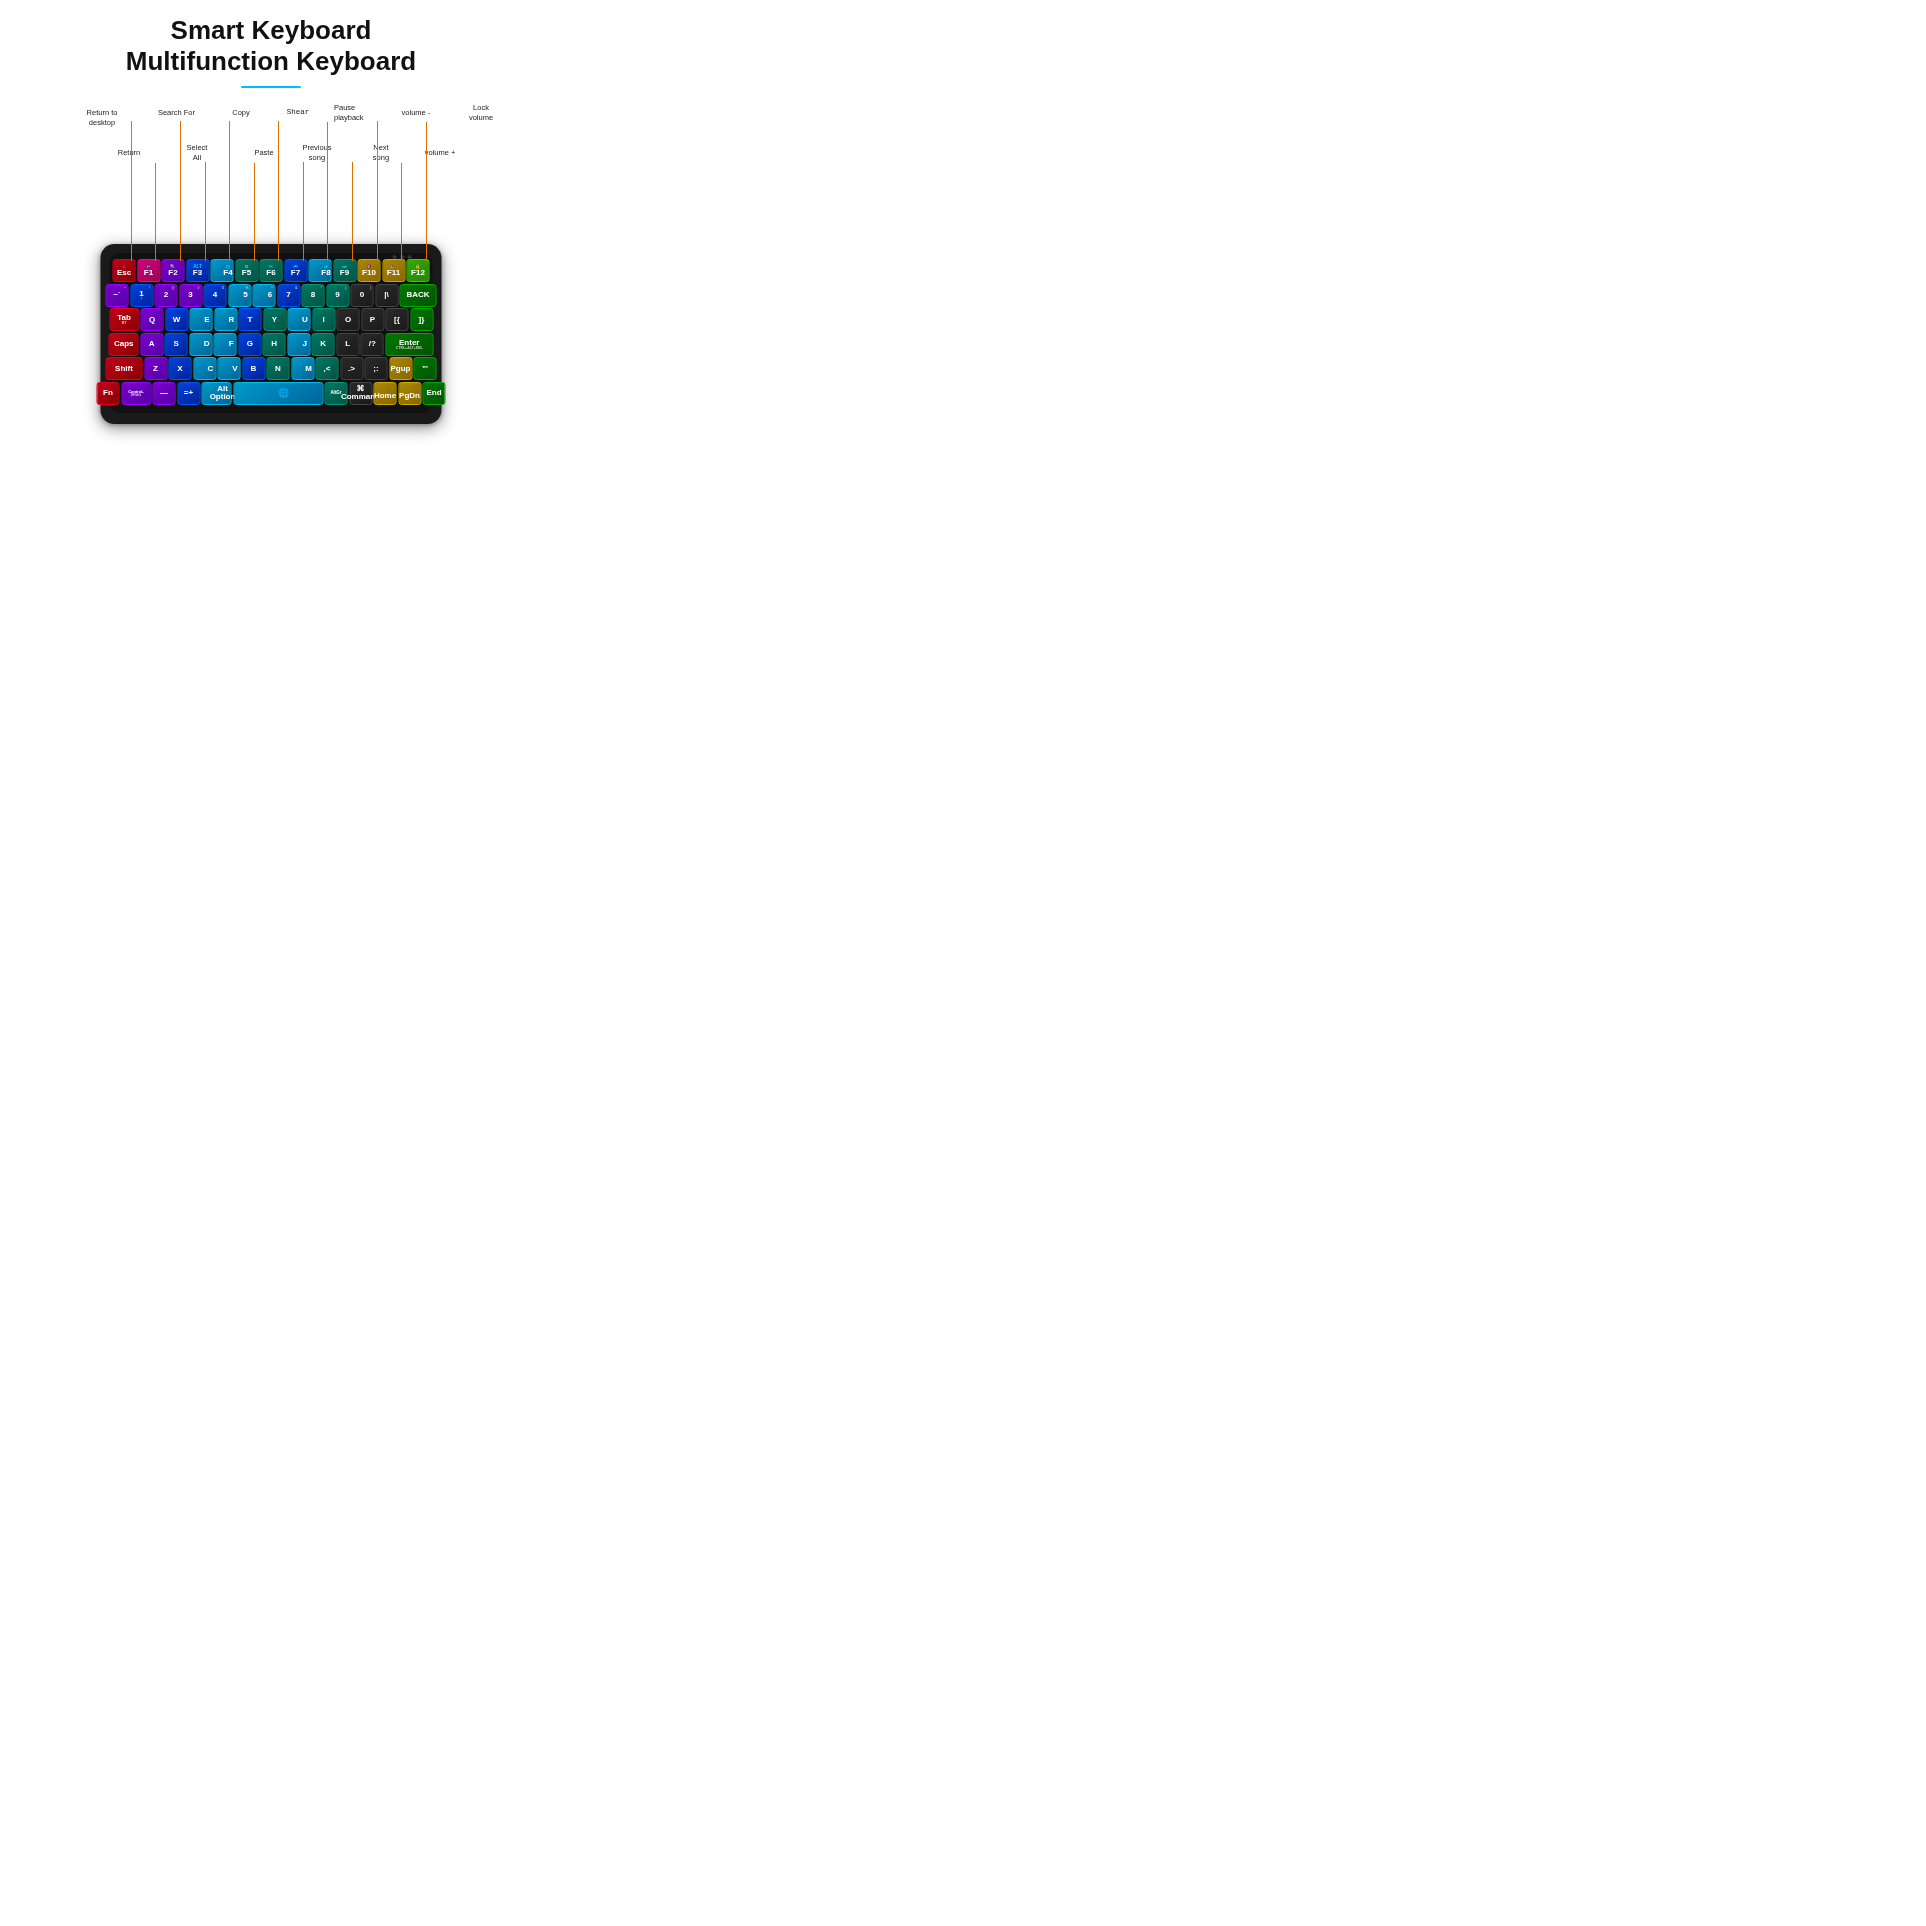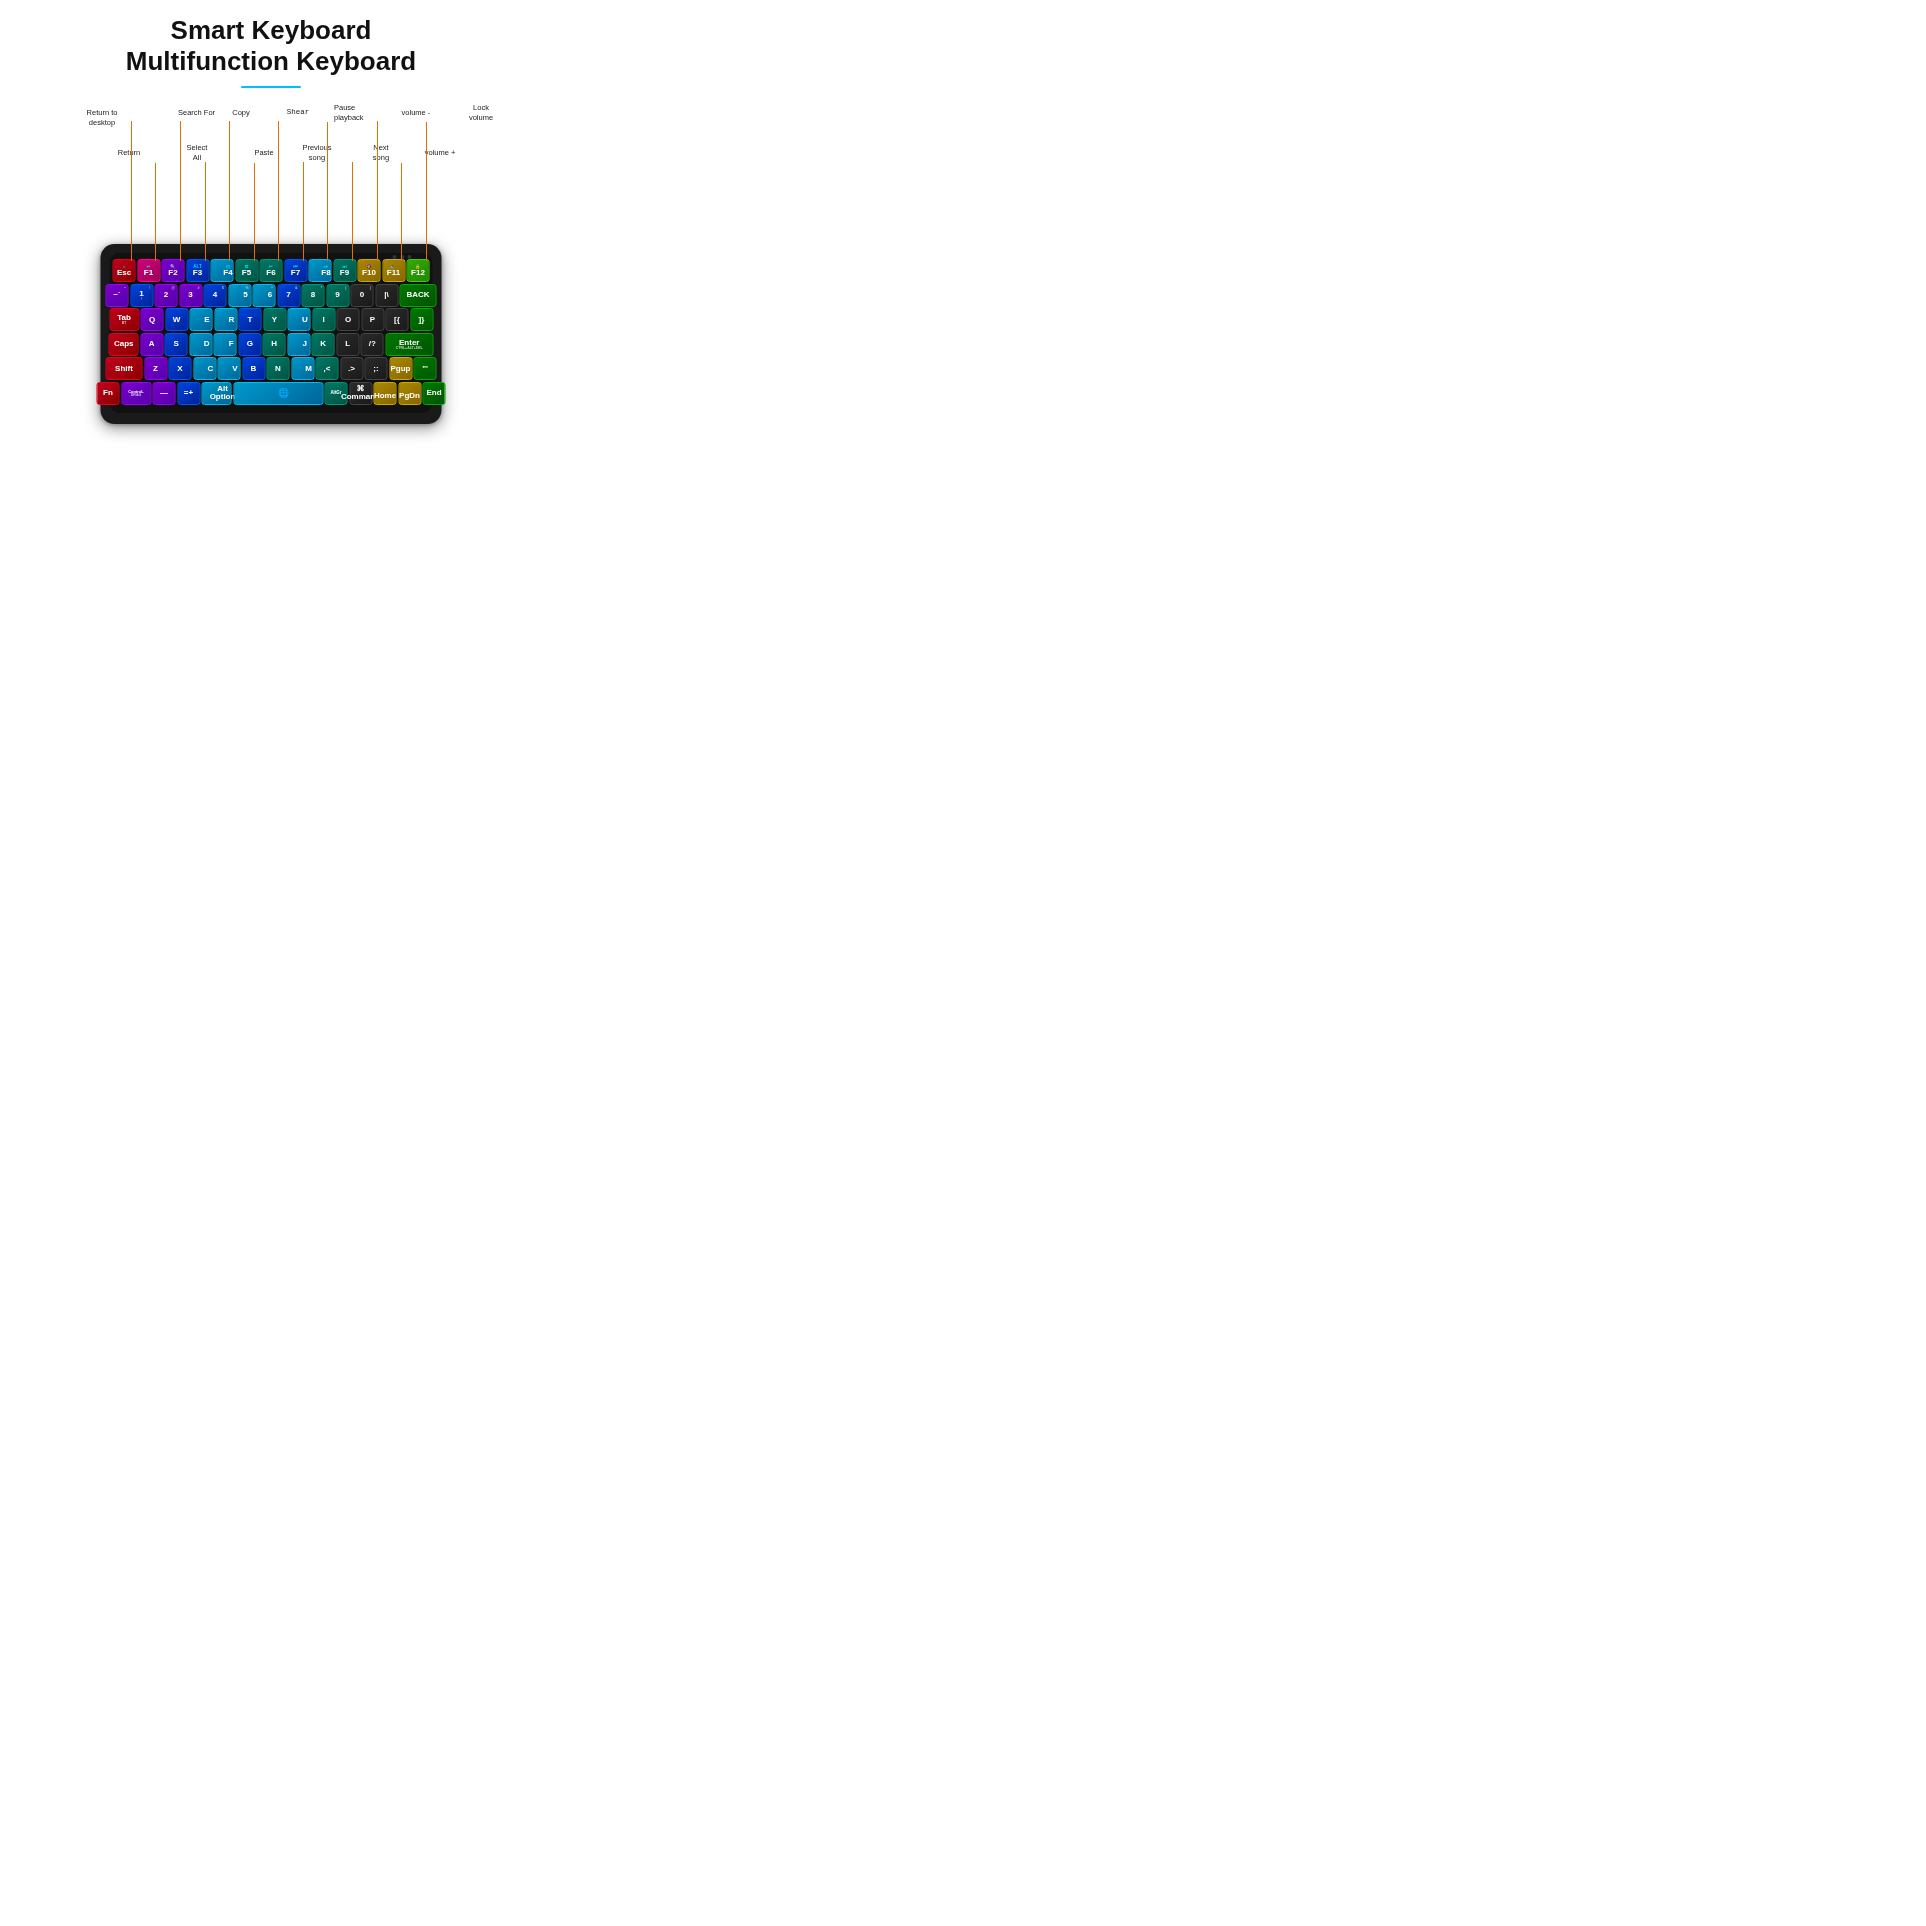--- a/index.html
+++ b/index.html
@@ -423,21 +423,21 @@
             </div>
             <div class="key k-green">
               <span class="main-label">End</span>
             </div>
           </div>
         </div>
       </div>
     </div>
     <div style="position: absolute; text-align: center; font-size: 7.5px; color: rgb(34, 34, 34); line-height: 1.3; white-space: pre-line; left: 52px; top: 15px; width: 50px;">Return to
 desktop</div>
-    <div style="position: absolute; text-align: left; font-size: 7.5px; color: rgb(34, 34, 34); line-height: 1.3; white-space: pre-line; left: 120px; top: 15px; width: 50px; margin-left: 33px;">Search For</div>
+    <div style="position: absolute; text-align: right; font-size: 7.5px; color: rgb(34, 34, 34); line-height: 1.3; white-space: pre-line; left: 120px; top: 15px; width: 50px;">Search For</div>
     <div style="position: absolute; text-align: center; font-size: 7.5px; color: rgb(34, 34, 34); line-height: 1.3; white-space: pre-line; left: 191px; top: 15px; width: 50px;">Copy</div>
     <div style="position: absolute; text-align: center; font-size: 7.5px; color: rgb(34, 34, 34); line-height: 1.3; white-space: pre-line; left: 248px; top: 15px; width: 50px; font-family: Liberation Mono, monospace;">Shear</div>
     <div style="position: absolute; font-size: 7.5px; color: rgb(34, 34, 34); line-height: 1.3; white-space: pre-line; left: 309px; top: 10px; width: 50px;">Pause
 playback</div>
     <div style="position: absolute; text-align: center; font-size: 7.5px; color: rgb(34, 34, 34); line-height: 1.3; white-space: pre-line; left: 366px; top: 15px; width: 50px;">volume -</div>
     <div style="position: absolute; text-align: center; font-size: 7.5px; color: rgb(34, 34, 34); line-height: 1.3; white-space: pre-line; left: 431px; top: 10px; width: 50px;">Lock
 volume</div>
     <div style="position: absolute; text-align: center; font-size: 7.5px; color: rgb(34, 34, 34); line-height: 1.3; white-space: pre-line; left: 79px; top: 55px; width: 50px;">Return</div>
     <div style="position: absolute; text-align: center; font-size: 7.5px; color: rgb(34, 34, 34); line-height: 1.3; white-space: pre-line; left: 147px; top: 50px; width: 50px;">Select
 All</div>

